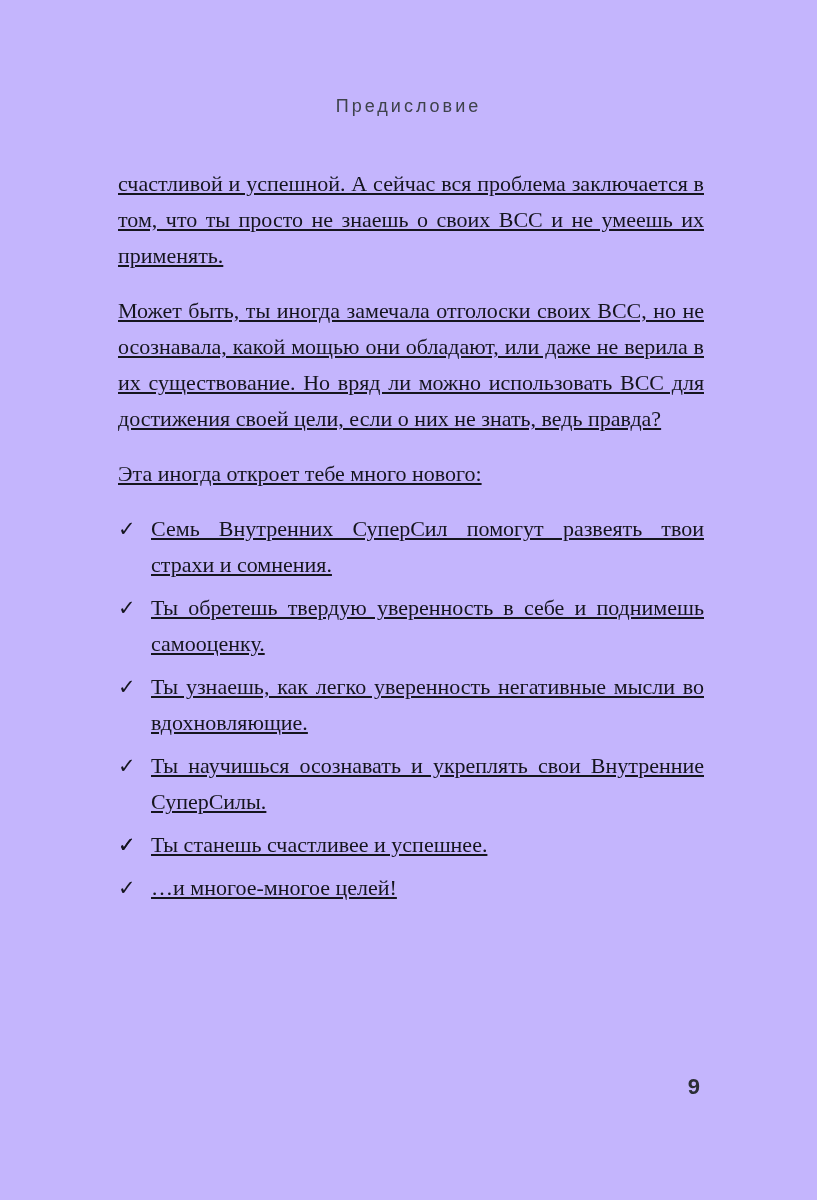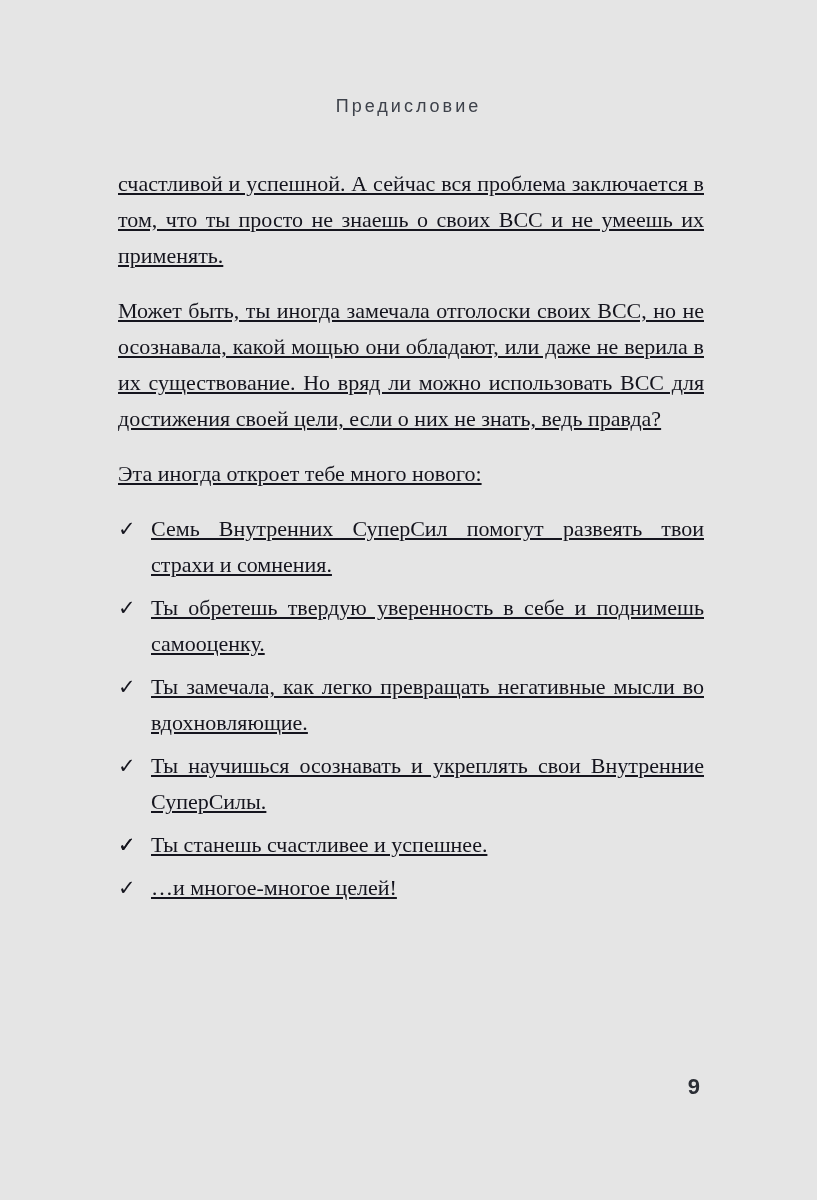--- a/index.html
+++ b/index.html
@@ -4,21 +4,21 @@
 <style>
   html, body {
     margin: 0;
     padding: 0;
     background: #ffffff;
   }
   .page {
     position: relative;
     width: 817px;
     height: 1200px;
-    background: #e5e5e5;
+    background: #c4b5fd;
     font-family: "Liberation Serif", serif;
     color: #15151e;
     overflow: hidden;
   }
   .running-head {
     position: absolute;
     top: 96px;
     left: 0;
     width: 100%;
     text-align: center;
@@ -87,21 +87,21 @@
       <li>
         <span class="check">✓</span>
         <span>Семь Внутренних СуперСил помогут развеять твои страхи и сомнения.</span>
       </li>
       <li>
         <span class="check">✓</span>
         <span>Ты обретешь твердую уверенность в себе и поднимешь самооценку.</span>
       </li>
       <li>
         <span class="check">✓</span>
-        <span>Ты замечала, как легко превращать негативные мысли во вдохновляющие.</span>
+        <span>Ты узнаешь, как легко уверенность негативные мысли во вдохновляющие.</span>
       </li>
       <li>
         <span class="check">✓</span>
         <span>Ты научишься осознавать и укреплять свои Внутренние СуперСилы.</span>
       </li>
       <li>
         <span class="check">✓</span>
       </li>
       <li>
         <span class="check">✓</span>

